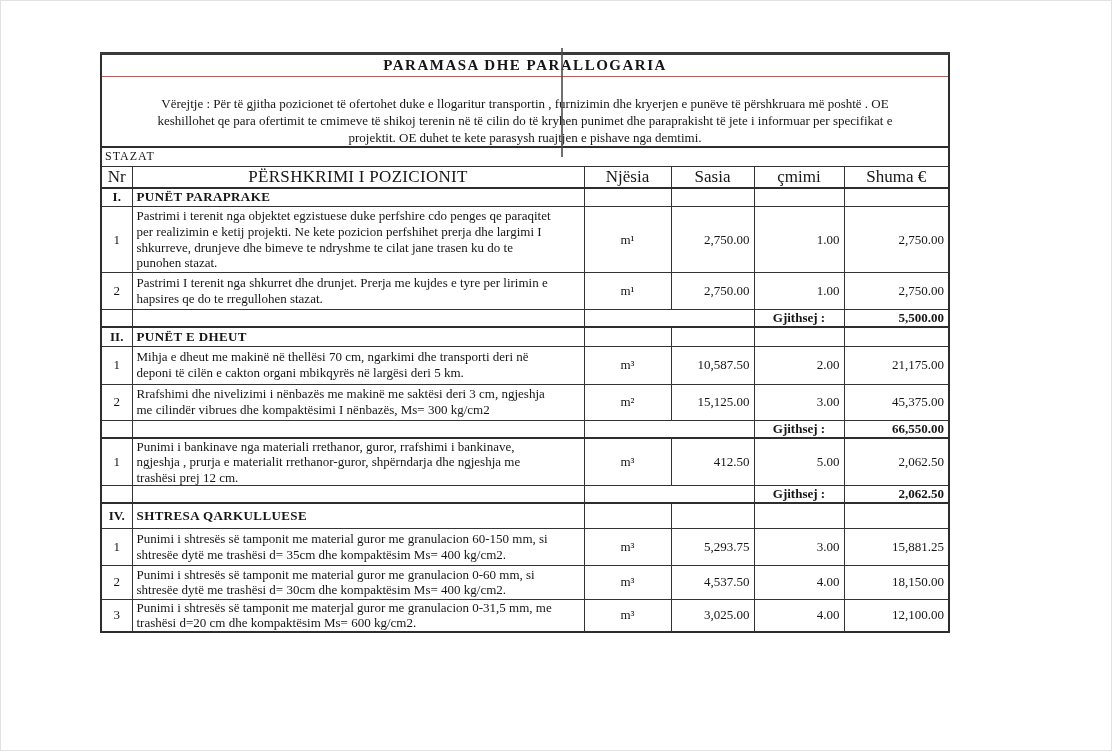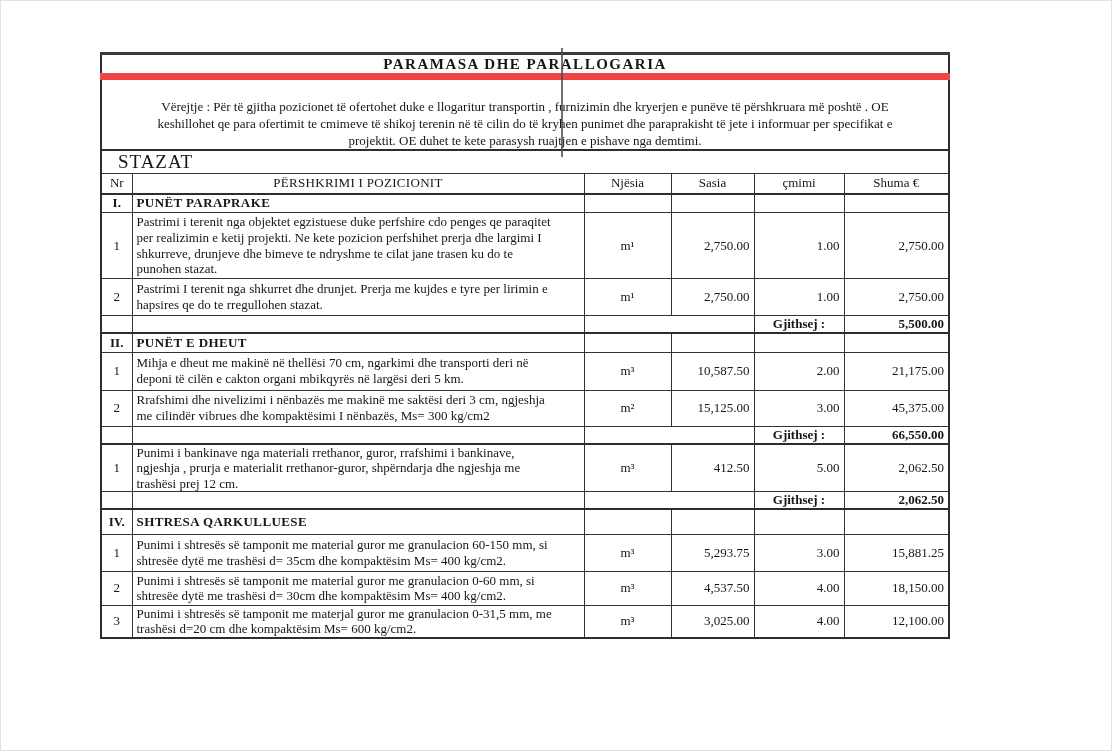--- a/index.html
+++ b/index.html
@@ -26,41 +26,41 @@
     border:1px solid #333;
     padding:0 4px;
     font-size:13px;
     color:#161616;
     overflow:hidden;
     vertical-align:middle;
   }
   
   tr.title-row td{
     text-align:center;font-weight:bold;font-size:15px;letter-spacing:1.5px;
-    border-bottom:7px solid #ef4444;
+    border-bottom:1px solid #ef4444;
   }
   
   tr.note-row td{
     text-align:center;white-space:pre-line;line-height:17px;font-size:13px;
     padding-top:18px;vertical-align:top;
     border-bottom:2px solid #2d2d2d;
   }
   
   tr.dim-row td{height:20px;}
   td.dim-left{border-right:none;border-bottom:2px solid #2d2d2d;}
   td.dim-cell{
     font-family:"DejaVu Serif", serif;
     font-weight:bold;font-size:13.6px;text-align:center;letter-spacing:0.2px;
     border-bottom:3px solid #222;
     padding:0 1px;
   }
   
-  tr.stazat-row td{font-size:19px;letter-spacing:1px;padding-left:16px;}
-  
-  tr.cols-row td{border-bottom:2px solid #2d2d2d;text-align:center;font-size:13px;}
+  tr.stazat-row td{font-size:12px;letter-spacing:1px;padding-left:3px;}
+  
+  tr.cols-row td{border-bottom:2px solid #2d2d2d;text-align:center;font-size:17px;}
   td.hdr-desc{text-align:left;font-weight:normal;padding-left:5px;letter-spacing:0.3px;}
   
   tr.sec td{border-top:2px solid #2d2d2d;font-weight:bold;}
   td.sec-num{text-align:center;font-size:13px;}
   td.sec-title{text-align:left;font-size:13px;letter-spacing:0.4px;padding-left:5px;}
   
   td.rownr{text-align:center;vertical-align:bottom;padding-bottom:2px;}
   td.desc{
     white-space:pre-line;vertical-align:top;text-align:left;
     font-size:12.6px;line-height:15.6px;padding:1px 1px 0 5px;margin-top:12px;

